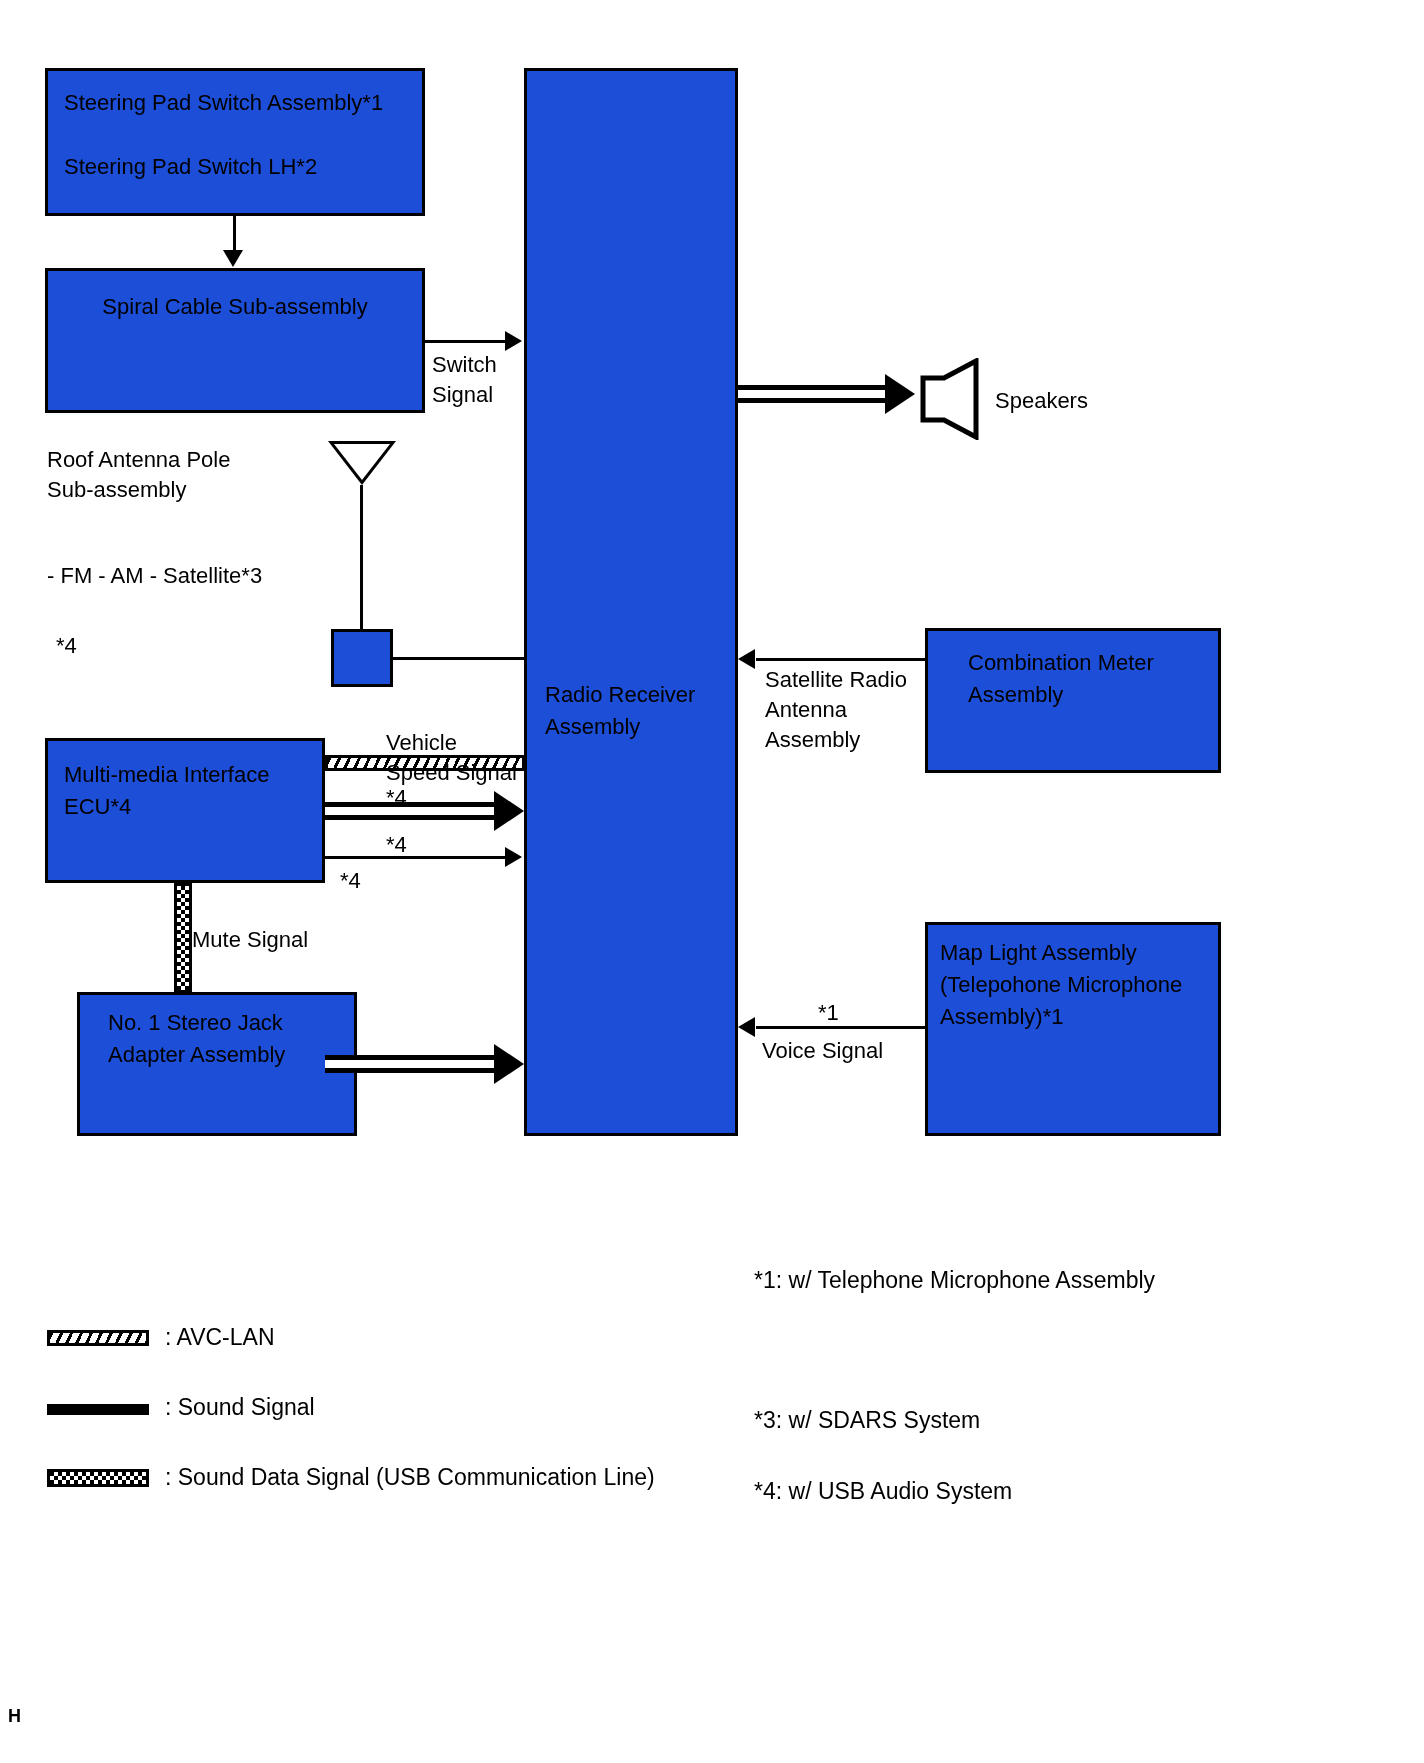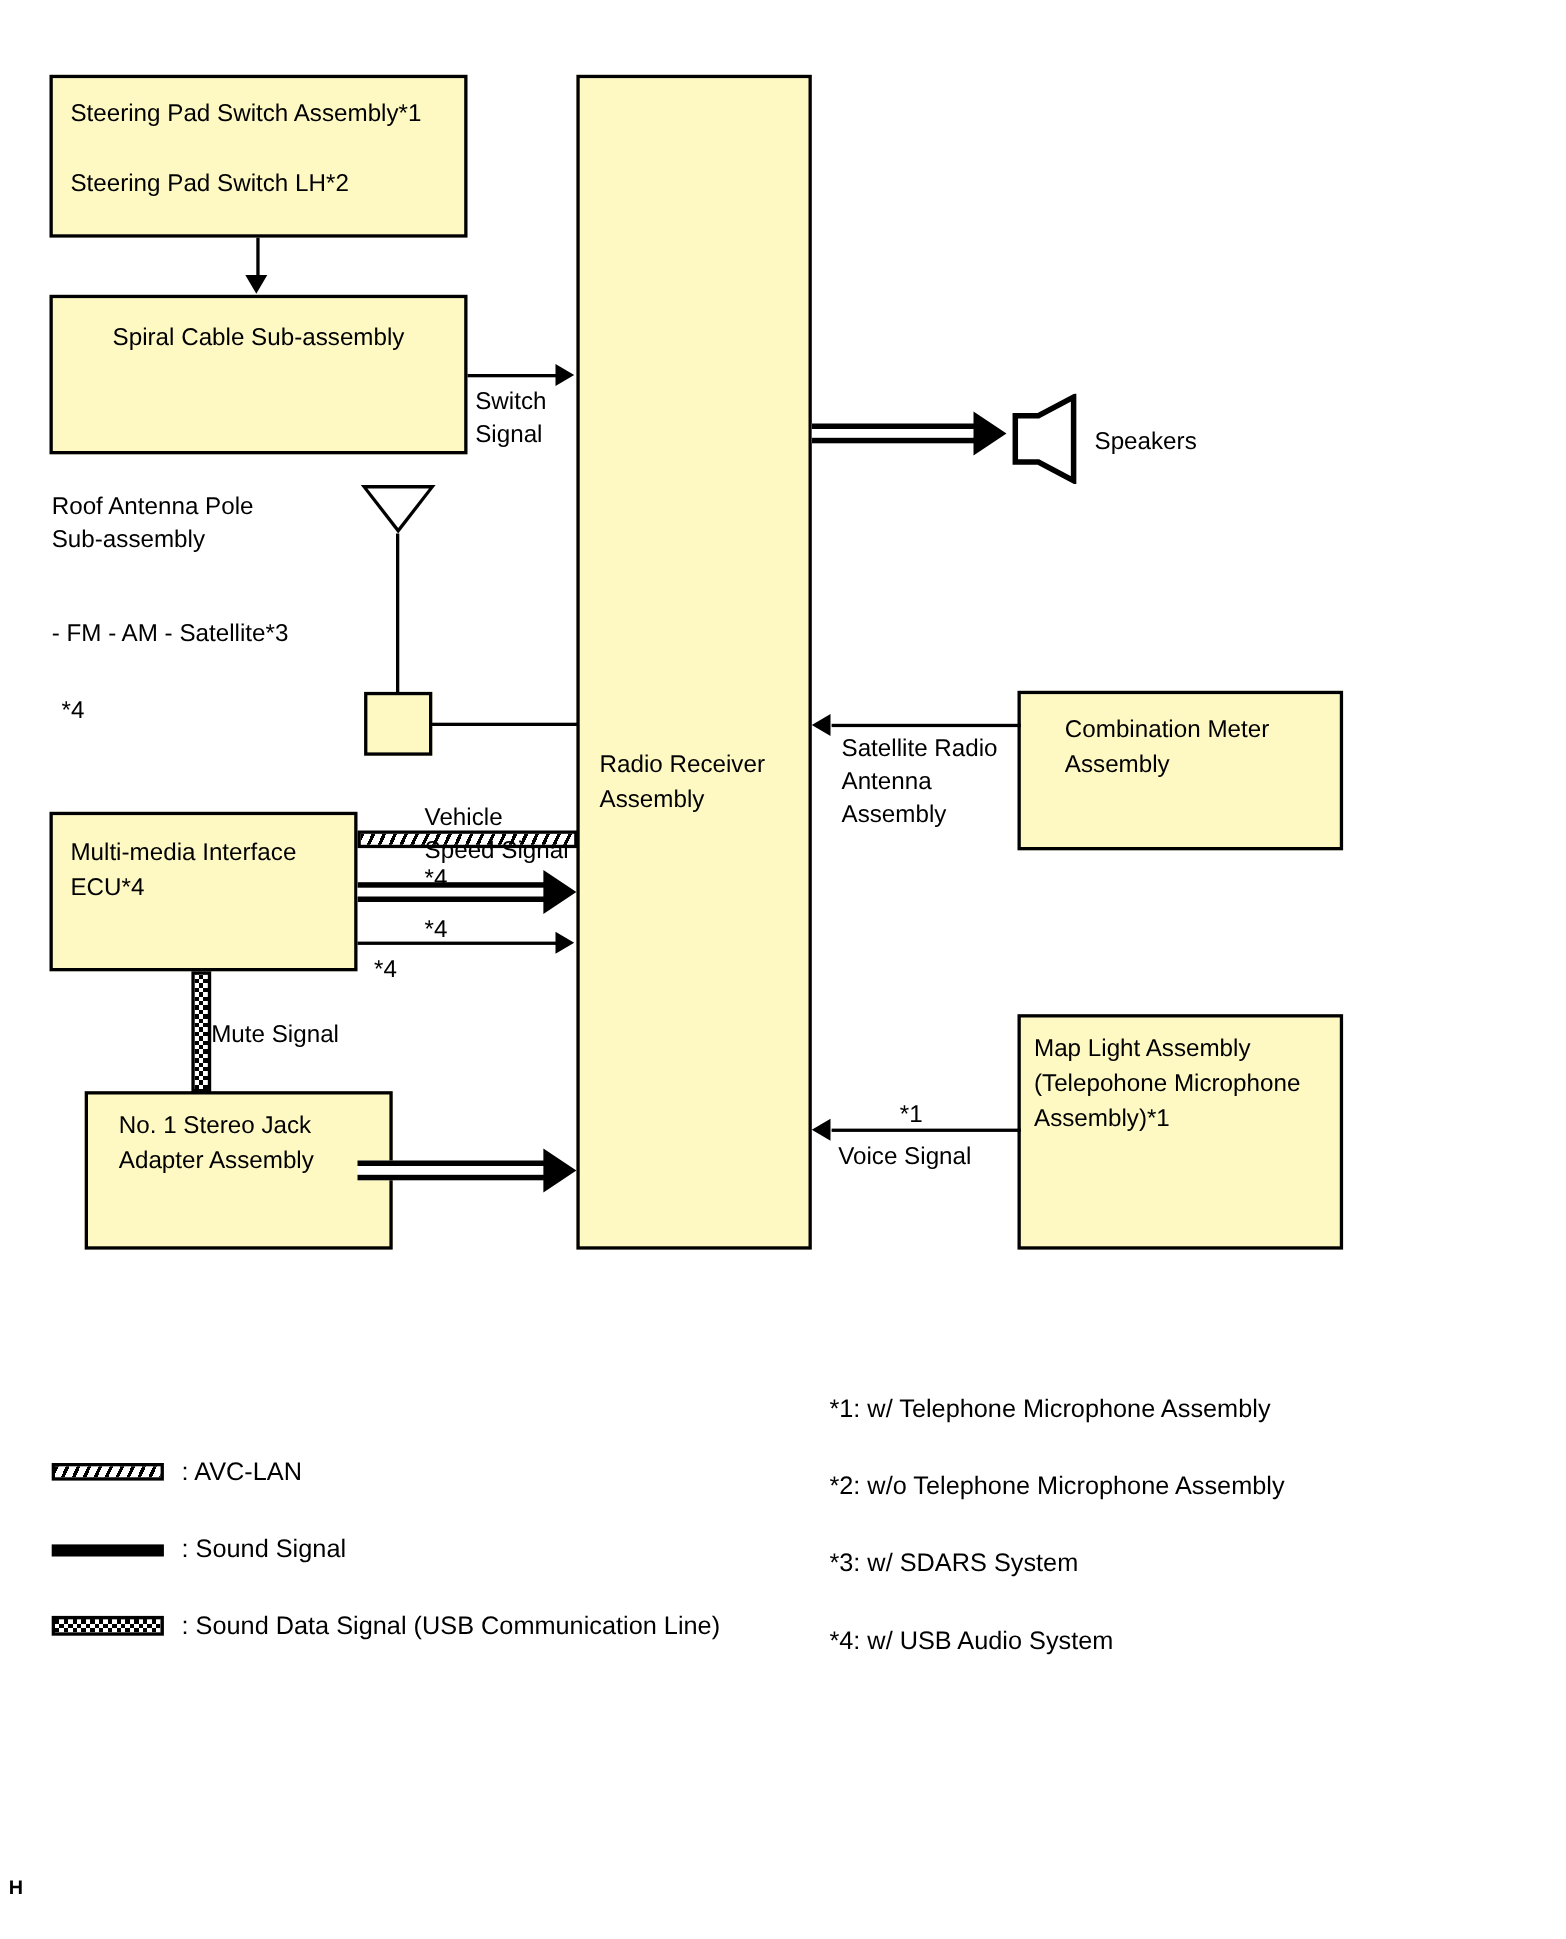--- a/index.html
+++ b/index.html
@@ -17,21 +17,21 @@
   }
   .stage {
     position: absolute;
     left: 0; top: 0;
     width: 1424px;
     height: 1763px;
   }
   .box {
     position: absolute;
     border: 3px solid #000;
-    background: #fef9c3;
+    background: #1d4ed8;
     box-sizing: border-box;
   }
   .box .txt {
     position: absolute;
     left: 16px;
     right: 10px;
     font-size: 22px;
     line-height: 32px;
     white-space: pre-line;
   }
@@ -278,19 +278,18 @@
     <div class="legend-sym hatch" style="left:0; top:8px; width:102px; height:16px; position:absolute;"></div>
     <div class="legend-txt">: AVC-LAN</div>
   </div>
 
   <div class="legend-row" style="left:47px; top:1462px; width:760px; height:34px;">
     <div class="legend-sym checker" style="left:0; top:7px; width:102px; height:18px; position:absolute;"></div>
     <div class="legend-txt">: Sound Data Signal (USB Communication Line)</div>
   </div>
 
   <div class="note" style="left:754px; top:1265px;">*1: w/ Telephone Microphone Assembly</div>
-  <div class="note" style="left:754px; top:1335px;">*2: w/o Telephone Microphone Assembly</div>
   <div class="note" style="left:754px; top:1405px;">*3: w/ SDARS System</div>
   <div class="note" style="left:754px; top:1476px;">*4: w/ USB Audio System</div>
 
   <div class="corner-mark" style="left:8px; top:1706px;">H</div>
 
 </div>
 
 </body></html>

